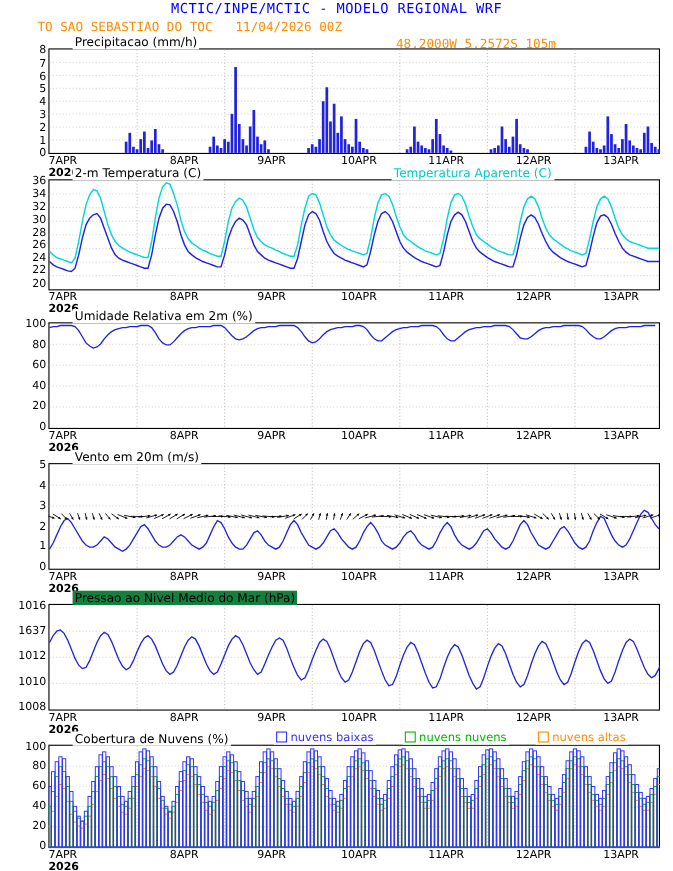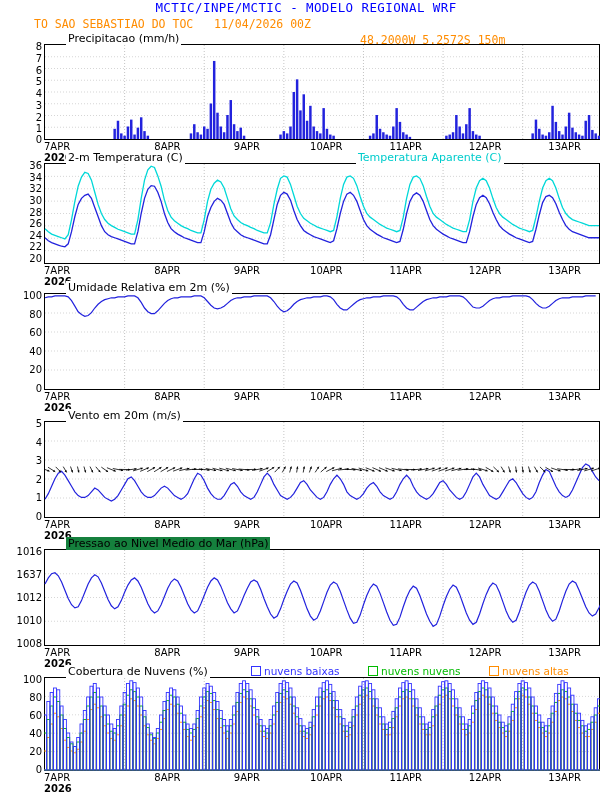--- a/index.html
+++ b/index.html
@@ -27,21 +27,21 @@
 </style>
 </head>
 <body>
 
 <div class="page">
 
   <div class="hdr">
     <div class="hdr-title">MCTIC/INPE/MCTIC - MODELO REGIONAL WRF</div>
   </div>
   <div class="hdr-sub">TO SAO SEBASTIAO DO TOC   11/04/2026 00Z</div>
-  <div class="hdr-coord">48.2000W 5.2572S 150m</div>
+  <div class="hdr-coord">48.2000W 5.2572S 105m</div>
 
   <div class="panel" style="top:44px;width:556px;height:96px;">
     <div class="frame" style="width:556px;height:96px;"></div>
     <div class="ptitle" style="left:22px;top:-12px;background:#fff;padding:0 2px;">Precipitacao (mm/h)</div>
     <div class="yaxis" style="left:-42px;top:0;height:96px;">
       <div class="ytick" style="top:2px;">8</div>
       <div class="ytick" style="top:13.75px;">7</div>
       <div class="ytick" style="top:25.5px;">6</div>
       <div class="ytick" style="top:37.25px;">5</div>
       <div class="ytick" style="top:49px;">4</div>

